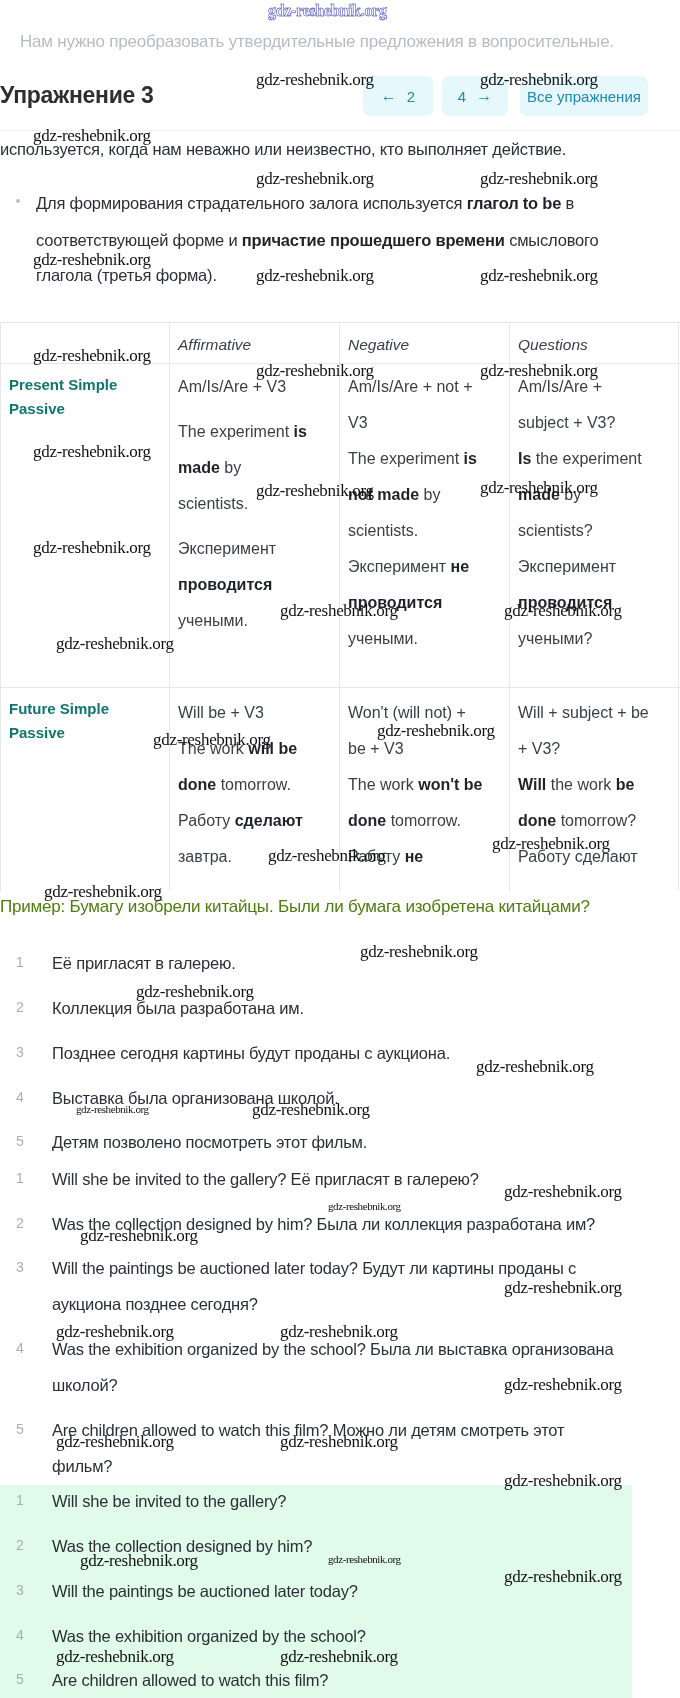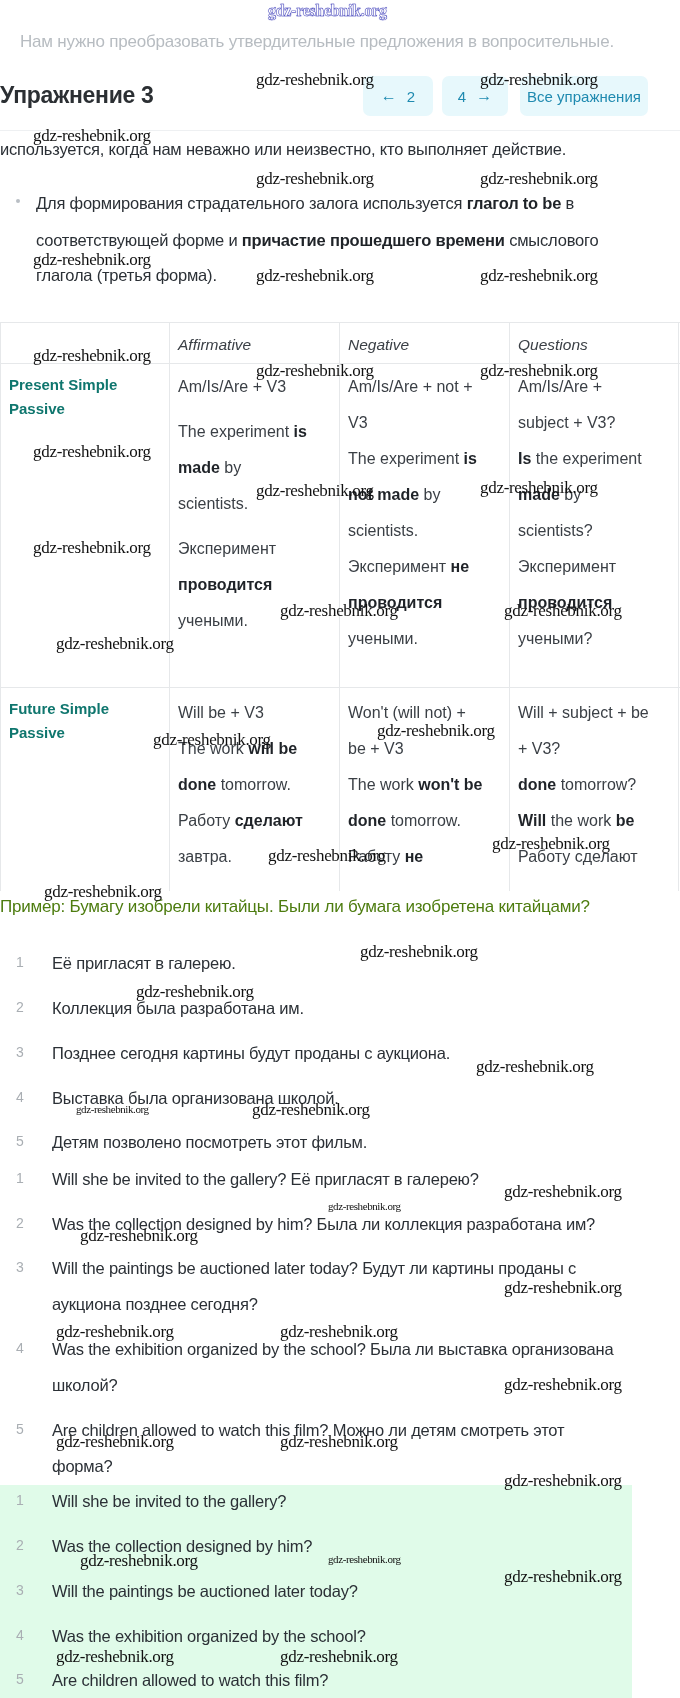--- a/index.html
+++ b/index.html
@@ -134,22 +134,22 @@
   <div class="cell" style="top:372px;left:348px;">
     <div>Won't (will not) +</div>
     <div>be + V3</div>
     <div><span>The work </span><b>won't be</b></div>
     <div><b>done</b><span> tomorrow.</span></div>
     <div><span>Работу </span><b>не</b></div>
   </div>
   <div class="cell" style="top:372px;left:518px;">
     <div>Will + subject + be</div>
     <div>+ V3?</div>
+    <div><b>Will</b><span> the work </span><b>be</b></div>
     <div><b>done</b><span> tomorrow?</span></div>
-    <div><b>Will</b><span> the work </span><b>be</b></div>
     <div>Работу сделают</div>
   </div>
 </div>
 
 <div class="abs example">Пример: Бумагу изобрели китайцы. Были ли бумага изобретена китайцами?</div>
 
 <div class="li" style="top:954px;">
     <span class="num">1</span>
     <span class="txt">Её пригласят в галерею.</span>
   </div>
@@ -190,21 +190,21 @@
     <span class="txt">Was the exhibition organized by the school? Была ли выставка организована</span>
   </div>
 <div class="li" style="top:1376px;">
     <span class="txt">школой?</span>
   </div>
 <div class="li" style="top:1421px;">
     <span class="num">5</span>
     <span class="txt">Are children allowed to watch this film? Можно ли детям смотреть этот</span>
   </div>
 <div class="li" style="top:1457px;">
-    <span class="txt">форма?</span>
+    <span class="txt">фильм?</span>
   </div>
 
 <div class="abs green"></div>
 <div class="li" style="top:1492px;">
     <span class="num">1</span>
     <span class="txt">Will she be invited to the gallery?</span>
   </div>
 <div class="li" style="top:1537px;">
     <span class="num">2</span>
     <span class="txt">Was the collection designed by him?</span>

